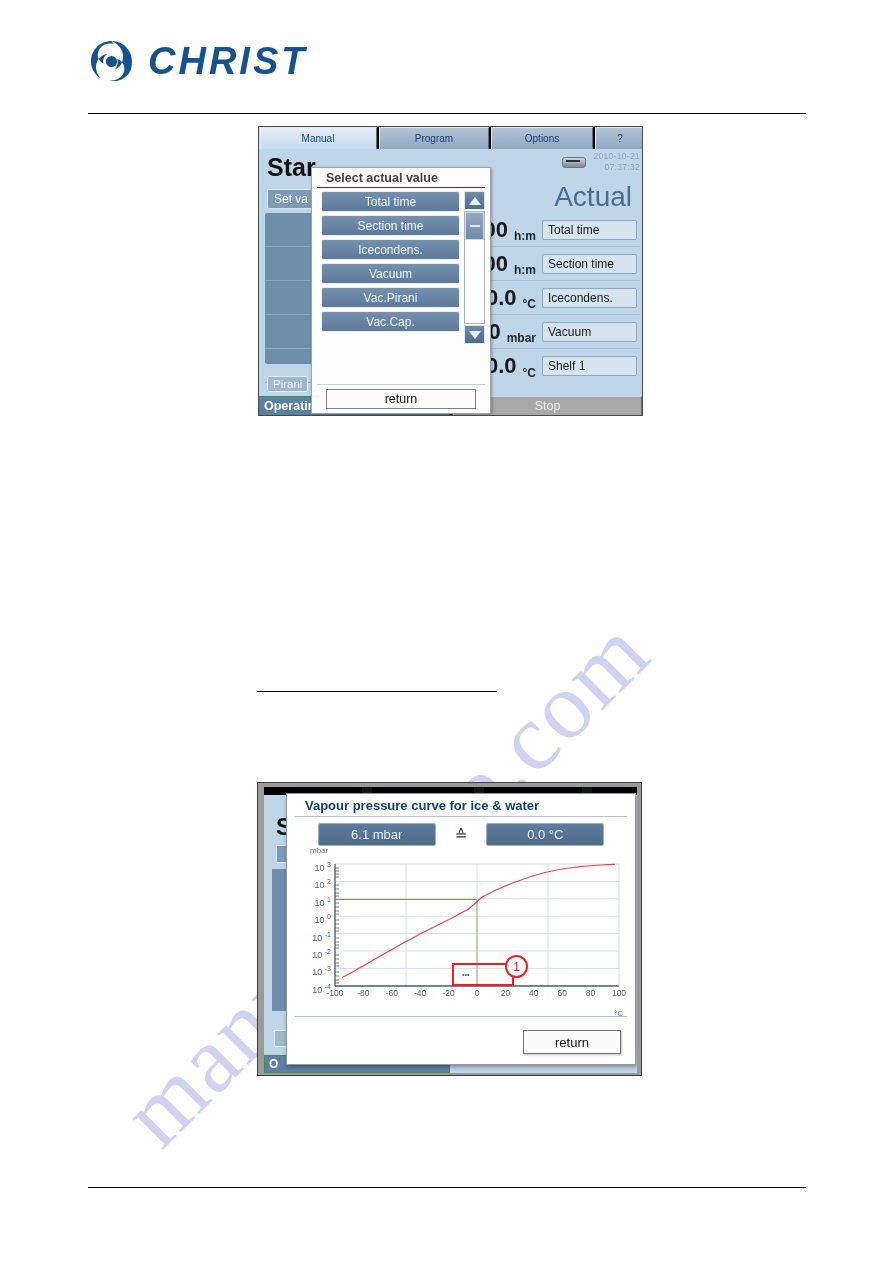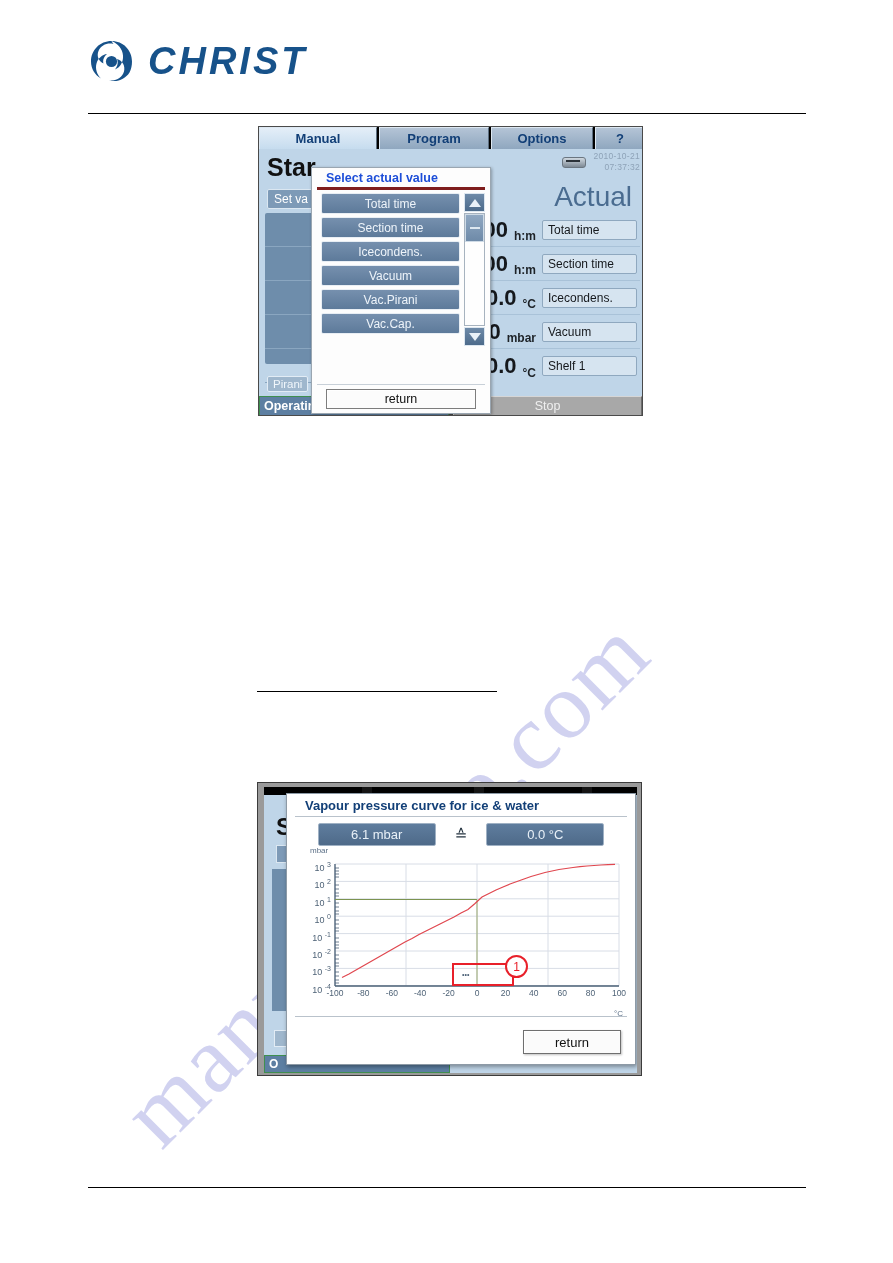--- a/index.html
+++ b/index.html
@@ -106,22 +106,22 @@
     display: flex;
     height: 22px;
     background: #000;
     gap: 2px;
     padding: 0;
   }
   .tab {
     flex: 0 0 auto;
     background: linear-gradient(180deg, #b4c4d6 0%, #8fa7bf 100%);
     color: #123f77;
-    font-size: 13px;
-    font-weight: bold;
+    font-size: 10px;
+    font-weight: normal;
     display: flex;
     align-items: center;
     justify-content: center;
     border-top: 1px solid #dde8f2;
     border-left: 1px solid #dde8f2;
     border-right: 1px solid #5c6e80;
     box-sizing: border-box;
   }
   .tab.active {
     background: linear-gradient(180deg, #e4eef8 0%, #c6dcee 100%);
@@ -318,23 +318,23 @@
     height: 247px;
     background: #fdfdfd;
     border: 1px solid #9aa6b1;
     box-shadow: 1px 1px 3px rgba(0,0,0,0.3);
     box-sizing: border-box;
     z-index: 20;
   }
   .dlg-title {
     font-size: 12.5px;
     font-weight: bold;
-    color: #1d4ed8;
+    color: #404040;
     padding: 3px 0 2px 9px;
-    border-bottom: 3px solid #7f1d1d;
+    border-bottom: 1px solid #7f1d1d;
     margin: 0 5px;
   }
   .dlg-list-area {
     position: relative;
     padding: 3px 5px 0 9px;
     display: flex;
     gap: 4px;
   }
   .dlg-list {
     flex: 1;

